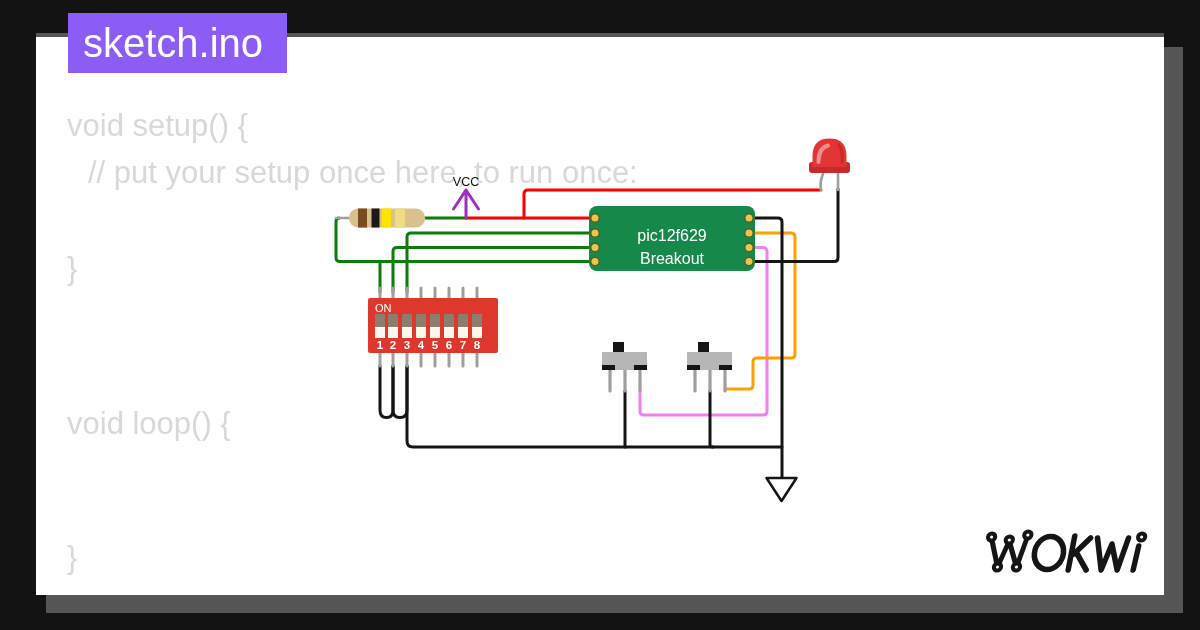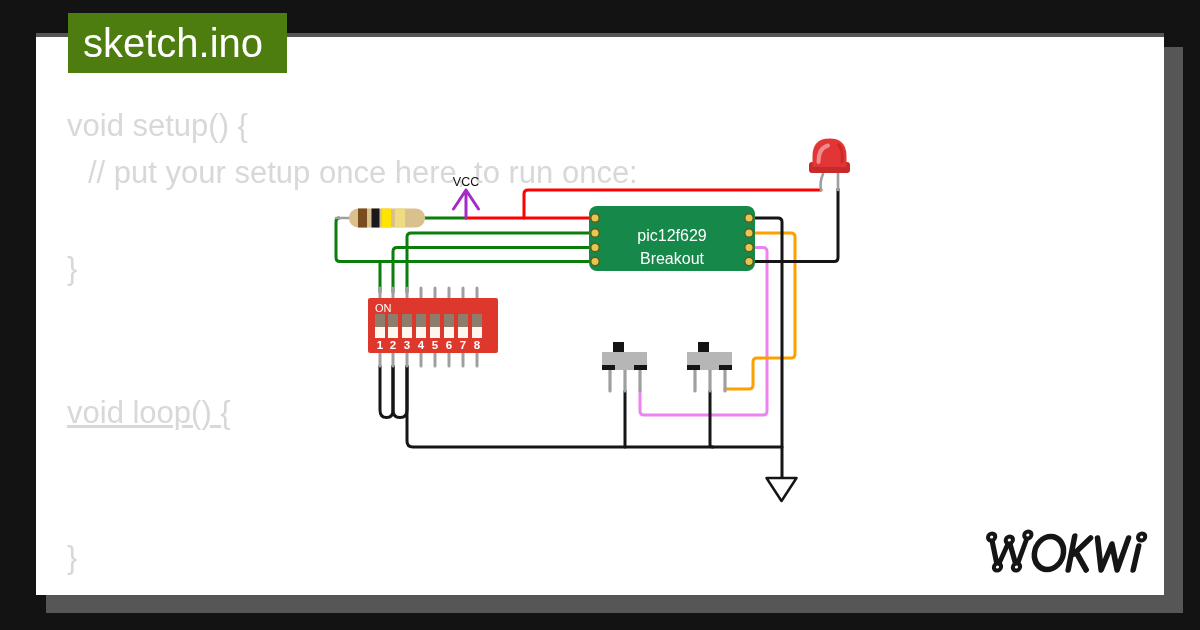--- a/index.html
+++ b/index.html
@@ -8,31 +8,31 @@
   .shadow {
     position:absolute; left:46px; top:47px; width:1137px; height:566px;
     background:#565656; z-index:1;
   }
   .page {
     position:absolute; left:36px; top:33px; width:1128px; height:562px;
     background:#ffffff; border-top:4px solid #565656; z-index:2;
   }
   .title-box {
     position:absolute; left:68px; top:13px; width:219px; height:60px;
-    background:#4d7c0f; color:#ffffff; z-index:3;
+    background:#8b5cf6; color:#ffffff; z-index:3;
     display:flex; align-items:center; padding-left:15px;
     font-size:40px; font-weight:400;
   }
   .code-line {
     position:absolute; color:#d8d8d8; font-size:31px; white-space:pre; z-index:2;
   }
   #code1 { left:67px; top:108px; }
   #code2 { left:88px; top:155px; }
   #code3 { left:67px; top:251px; }
-  #code4 { left:67px; top:395px;text-decoration:underline; }
+  #code4 { left:67px; top:406px; }
   #code5 { left:67px; top:540px; }
   .circuit-svg {
     position:absolute; left:0; top:0; width:1200px; height:630px; z-index:4;
     pointer-events:none;
   }
   .logo-svg {
     position:absolute; left:975px; top:524px; width:178px; height:52px; z-index:3;
   }
 </style>
 </head>

